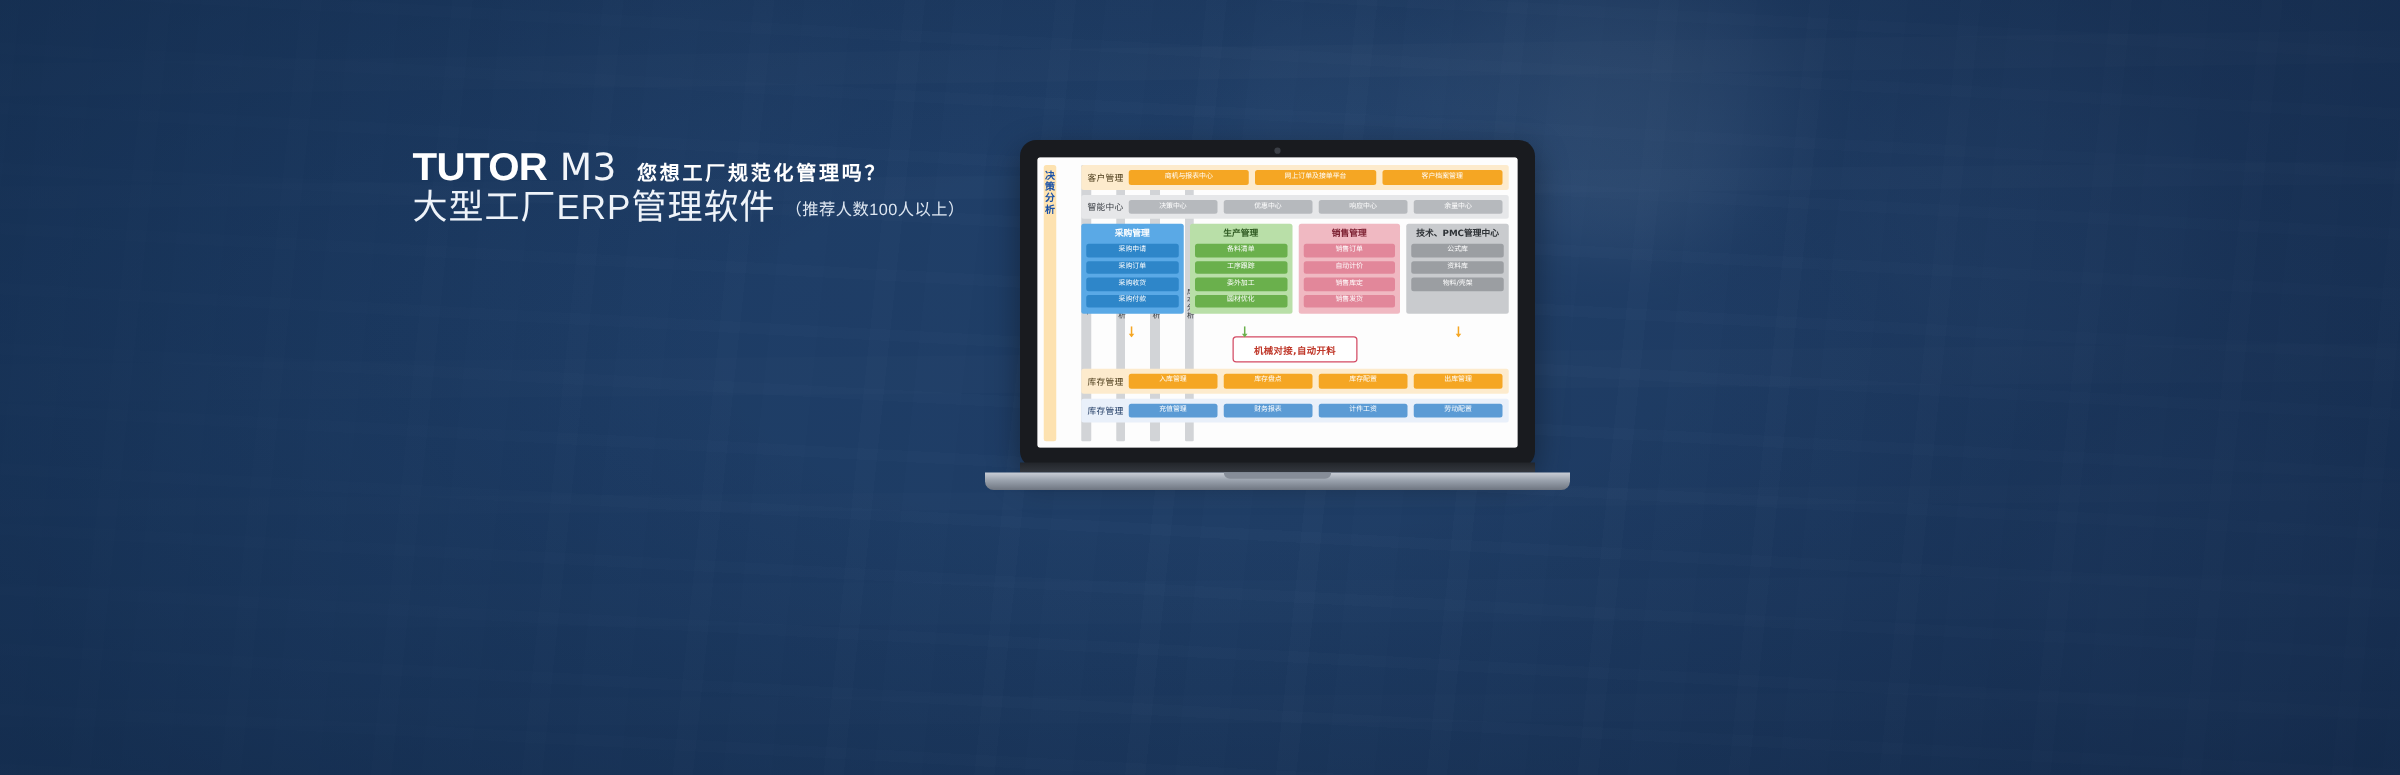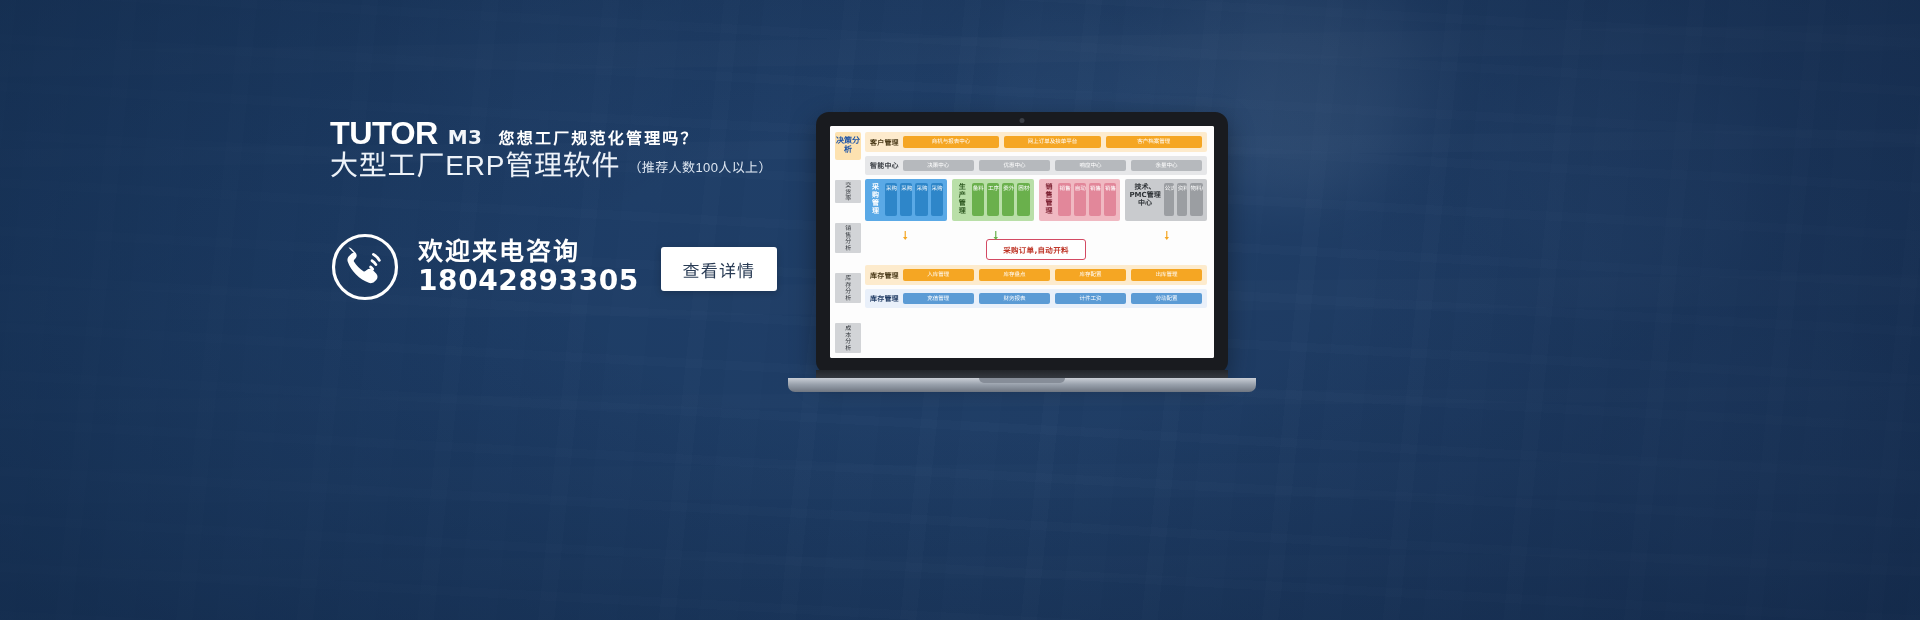--- a/index.html
+++ b/index.html
@@ -66,21 +66,21 @@
 
   .logo-row { display:flex; align-items:baseline; gap:14px; height:34px; }
   .logo-tutor {
     font-family:"Liberation Sans",sans-serif;
     font-size:31px; font-weight:bold; color:#ffffff;
     letter-spacing:-0.5px; line-height:1;
     transform:scaleX(1.04); transform-origin:left center;
   }
   .logo-m3 {
     font-family:"DejaVu Sans",sans-serif;
-    font-size:20px; font-weight:700; color:#f2f5f9;
+    font-size:30px; font-weight:400; color:#f2f5f9;
     letter-spacing:0.5px; line-height:1;
   }
   .logo-tagline {
     font-size:16px; font-weight:bold; color:#ffffff;
     letter-spacing:2.2px; line-height:1; padding-left:2px;
   }
 
   .headline {
     margin-top:22px;
     font-size:40px; font-weight:bold; color:#ffffff;
@@ -150,62 +150,62 @@
     background:linear-gradient(180deg,#22252a 0%,#34383f 100%);
   }
 
   
   .diagram {
     position:absolute; inset:0; background:#fdfdfd;
     padding:6px 7px 5px 5px;
     display:flex; gap:4px;
     font-family:"DejaVu Sans","Liberation Sans",sans-serif;
   }
-  .dg-left { width:26px; flex:0 0 26px; display:flex; flex-direction:column; gap:20px; }
+  .dg-left { width:26px; flex:0 0 26px; display:flex; flex-direction:row; gap:20px; }
   .dg-decision {
     background:#fde2b0; color:#1a52a8; font-weight:bold;
     font-size:8px; line-height:1.12; text-align:center;
     padding:5px 1px; border-radius:2px;
   }
   .dg-side {
     flex:1; background:#d2d4d7; color:#33373c;
     font-size:6px; line-height:1.25; text-align:center;
     display:flex; align-items:center; justify-content:center;
     border-radius:1px; padding:2px 0;
   }
   .dg-side span { writing-mode:vertical-rl; letter-spacing:0.5px; }
 
   .dg-main { flex:1; display:flex; flex-direction:column; gap:4px; min-width:0; }
 
   .dg-band {
     display:flex; align-items:center; gap:4px;
     border-radius:2px; padding:4px 5px;
   }
-  .dg-band-title { font-size:7px; font-weight:bold; color:#4a3a18; flex:0 0 auto; letter-spacing:0.2px; }
+  .dg-band-title { font-size:7px; font-weight:normal; color:#4a3a18; flex:0 0 auto; letter-spacing:0.2px; }
   .dg-band .chips { display:flex; gap:5px; flex:1; }
   .chip {
     flex:1; text-align:center; font-size:5.5px; color:#ffffff;
     border-radius:2px; padding:3px 1px; line-height:1;
     overflow:hidden; white-space:nowrap;
   }
   .band-customer { background:#fdebcd; }
   .band-customer .chip { background:#f5a623; }
   .band-smart { background:#e6e7e9; }
   .band-smart .dg-band-title { color:#3c4046; }
   .band-smart .chip { background:#b6b9bd; }
   .band-stock { background:#fdebcd; }
   .band-stock .chip { background:#f5a623; }
   .band-finance { background:#e9f0fa; }
   .band-finance .dg-band-title { color:#1f3a63; }
   .band-finance .chip { background:#5b9bd5; }
 
   .dg-cols { display:flex; gap:5px; align-items:stretch; }
   .col {
     flex:1; border-radius:2px; padding:4px 4px 5px 4px;
-    display:flex; flex-direction:row; gap:3px; min-width:0;
+    display:flex; flex-direction:column; gap:3px; min-width:0;
   }
   .col-title {
     font-size:7px; font-weight:bold; text-align:center;
     line-height:1.15; margin-bottom:1px;
   }
   .col-item {
     font-size:5.5px; color:#ffffff; text-align:center;
     border-radius:2px; padding:2.5px 1px; line-height:1;
     white-space:nowrap; overflow:hidden;
   }
@@ -261,36 +261,20 @@
       <span class="logo-m3">M3</span>
       <span class="logo-tagline">您想工厂规范化管理吗？</span>
     </div>
 
 
     <div class="subtitle-row">
       <span class="subtitle">大型工厂ERP管理软件</span>
       <span class="subtitle-note">（推荐人数100人以上）</span>
     </div>
 
-    <div class="cta-row">
-      <span class="phone-icon">
-        <svg viewBox="0 0 100 100" width="70" height="70" aria-hidden="true">
-          <circle cx="50" cy="50" r="45" fill="none" stroke="#ffffff" stroke-width="4.5"></circle>
-          <path d="M34 30c-1.6 0-3.2.7-4.4 2l-2.6 2.7c-2 2.1-2.6 5.1-1.6 7.8 2.4 6.6 6.4 12.9 11.8 18.3s11.7 9.4 18.3 11.8c2.7 1 5.7.4 7.8-1.6l2.7-2.6c2.4-2.4 2.5-6.3.2-8.8l-5.1-5.4c-2.2-2.3-5.8-2.5-8.2-.4l-2.3 2c-.8.7-2 .8-2.9.2-2.7-1.7-5.2-3.7-7.4-6-2.2-2.2-4.2-4.7-5.9-7.4-.6-.9-.5-2.1.2-2.9l2-2.3c2.1-2.4 2-6-.4-8.2l-5.4-5.1c-1.2-1.2-2.8-1.8-4.4-1.8z" fill="#ffffff"></path>
-          <path d="M62 32a23 23 0 0 1 8.5 8.5" fill="none" stroke="#ffffff" stroke-width="4" stroke-linecap="round"></path>
-          <path d="M60 41a15 15 0 0 1 5.6 5.6" fill="none" stroke="#ffffff" stroke-width="4" stroke-linecap="round"></path>
-          <path d="M58 50a8 8 0 0 1 3 3" fill="none" stroke="#ffffff" stroke-width="4" stroke-linecap="round"></path>
-        </svg>
-      </span>
-      <span class="phone-text">
-        <div class="phone-welcome">欢迎来电咨询</div>
-        <div class="phone-number">18042893305</div>
-      </span>
-      <button class="detail-btn">查看详情</button>
-    </div>
 
   </div>
 
   <div class="laptop">
     <div class="laptop-lid">
       <span class="laptop-cam"></span>
       <div class="laptop-screen">
 
         <div class="diagram">
 
@@ -370,21 +354,21 @@
               <svg width="100%" height="9" viewBox="0 0 340 9" preserveAspectRatio="none" aria-hidden="true">
                 <path d="M40 0 L40 7" stroke="#f5a623" stroke-width="1.2" fill="none"></path>
                 <path d="M40 9 l-2.2 -3 h4.4 z" fill="#f5a623"></path>
                 <path d="M130 0 L130 7" stroke="#6ab04c" stroke-width="1.2" fill="none"></path>
                 <path d="M130 9 l-2.2 -3 h4.4 z" fill="#6ab04c"></path>
                 <path d="M300 0 L300 7" stroke="#f5a623" stroke-width="1.2" fill="none"></path>
                 <path d="M300 9 l-2.2 -3 h4.4 z" fill="#f5a623"></path>
               </svg>
             </div>
 
-            <div class="dg-highlight">采购订单,自动开料</div>
+            <div class="dg-highlight">机械对接,自动开料</div>
 
             <div class="dg-band band-stock">
               <span class="dg-band-title">库存管理</span>
               <span class="chips">
                 <span class="chip">入库管理</span>
                 <span class="chip">库存盘点</span>
                 <span class="chip">库存配置</span>
                 <span class="chip">出库管理</span>
               </span>
             </div>

